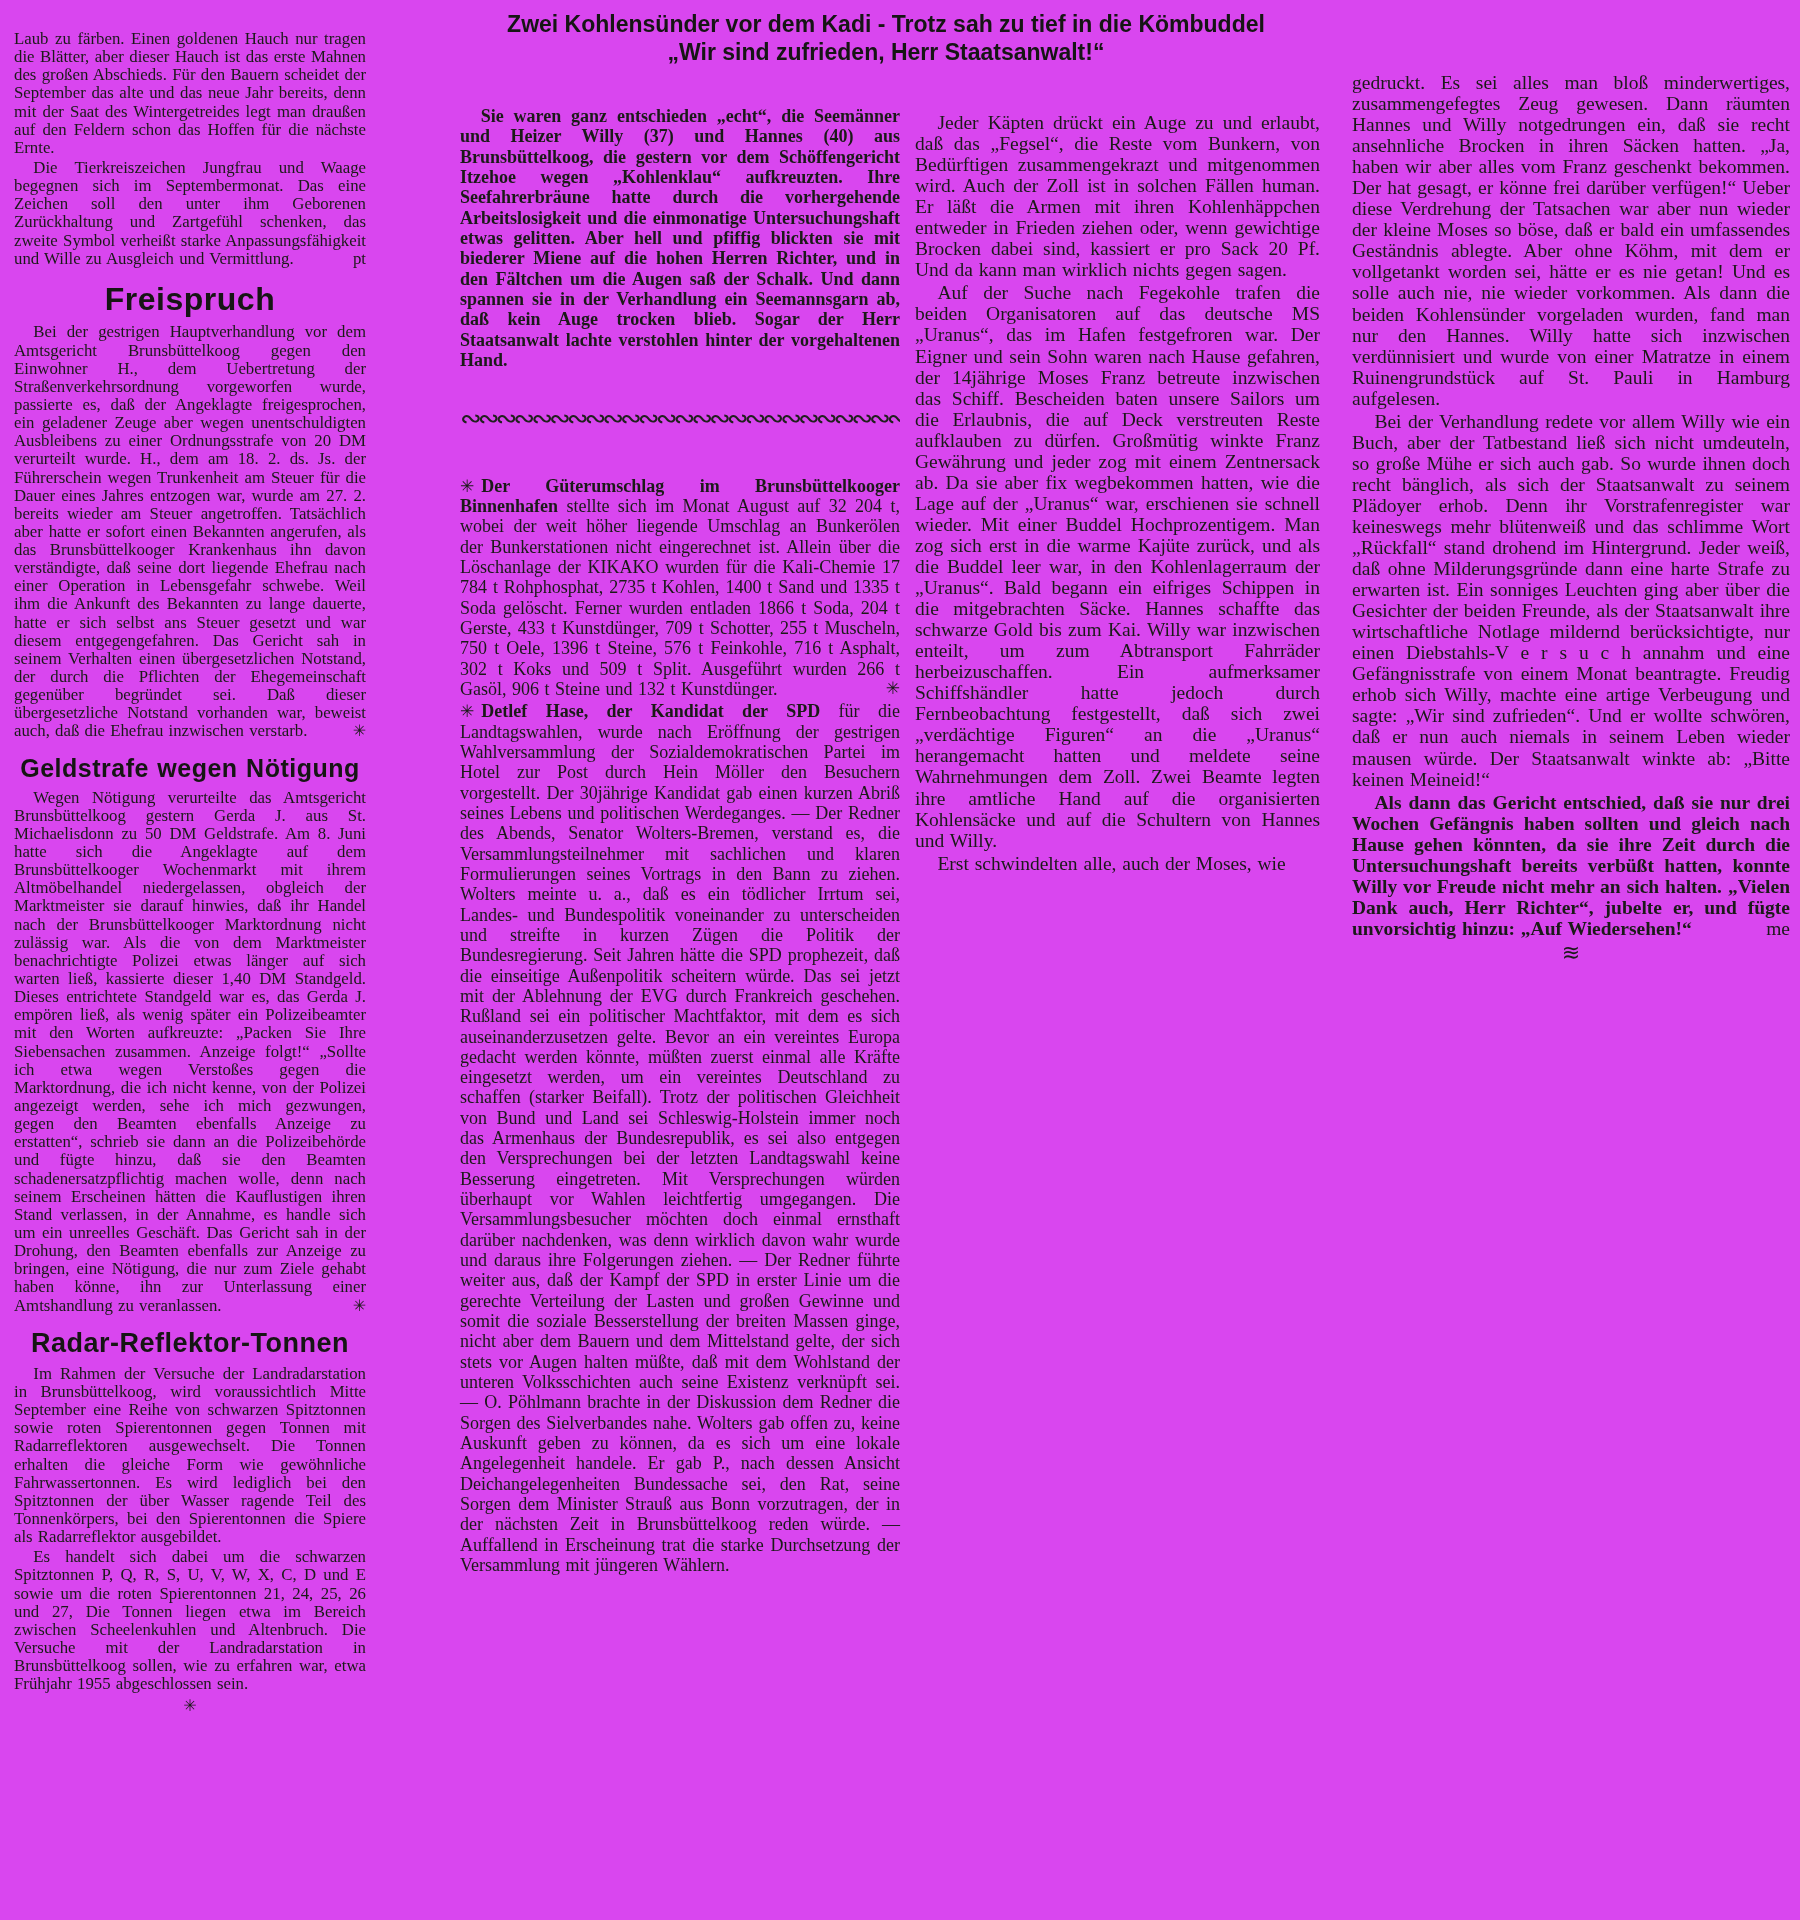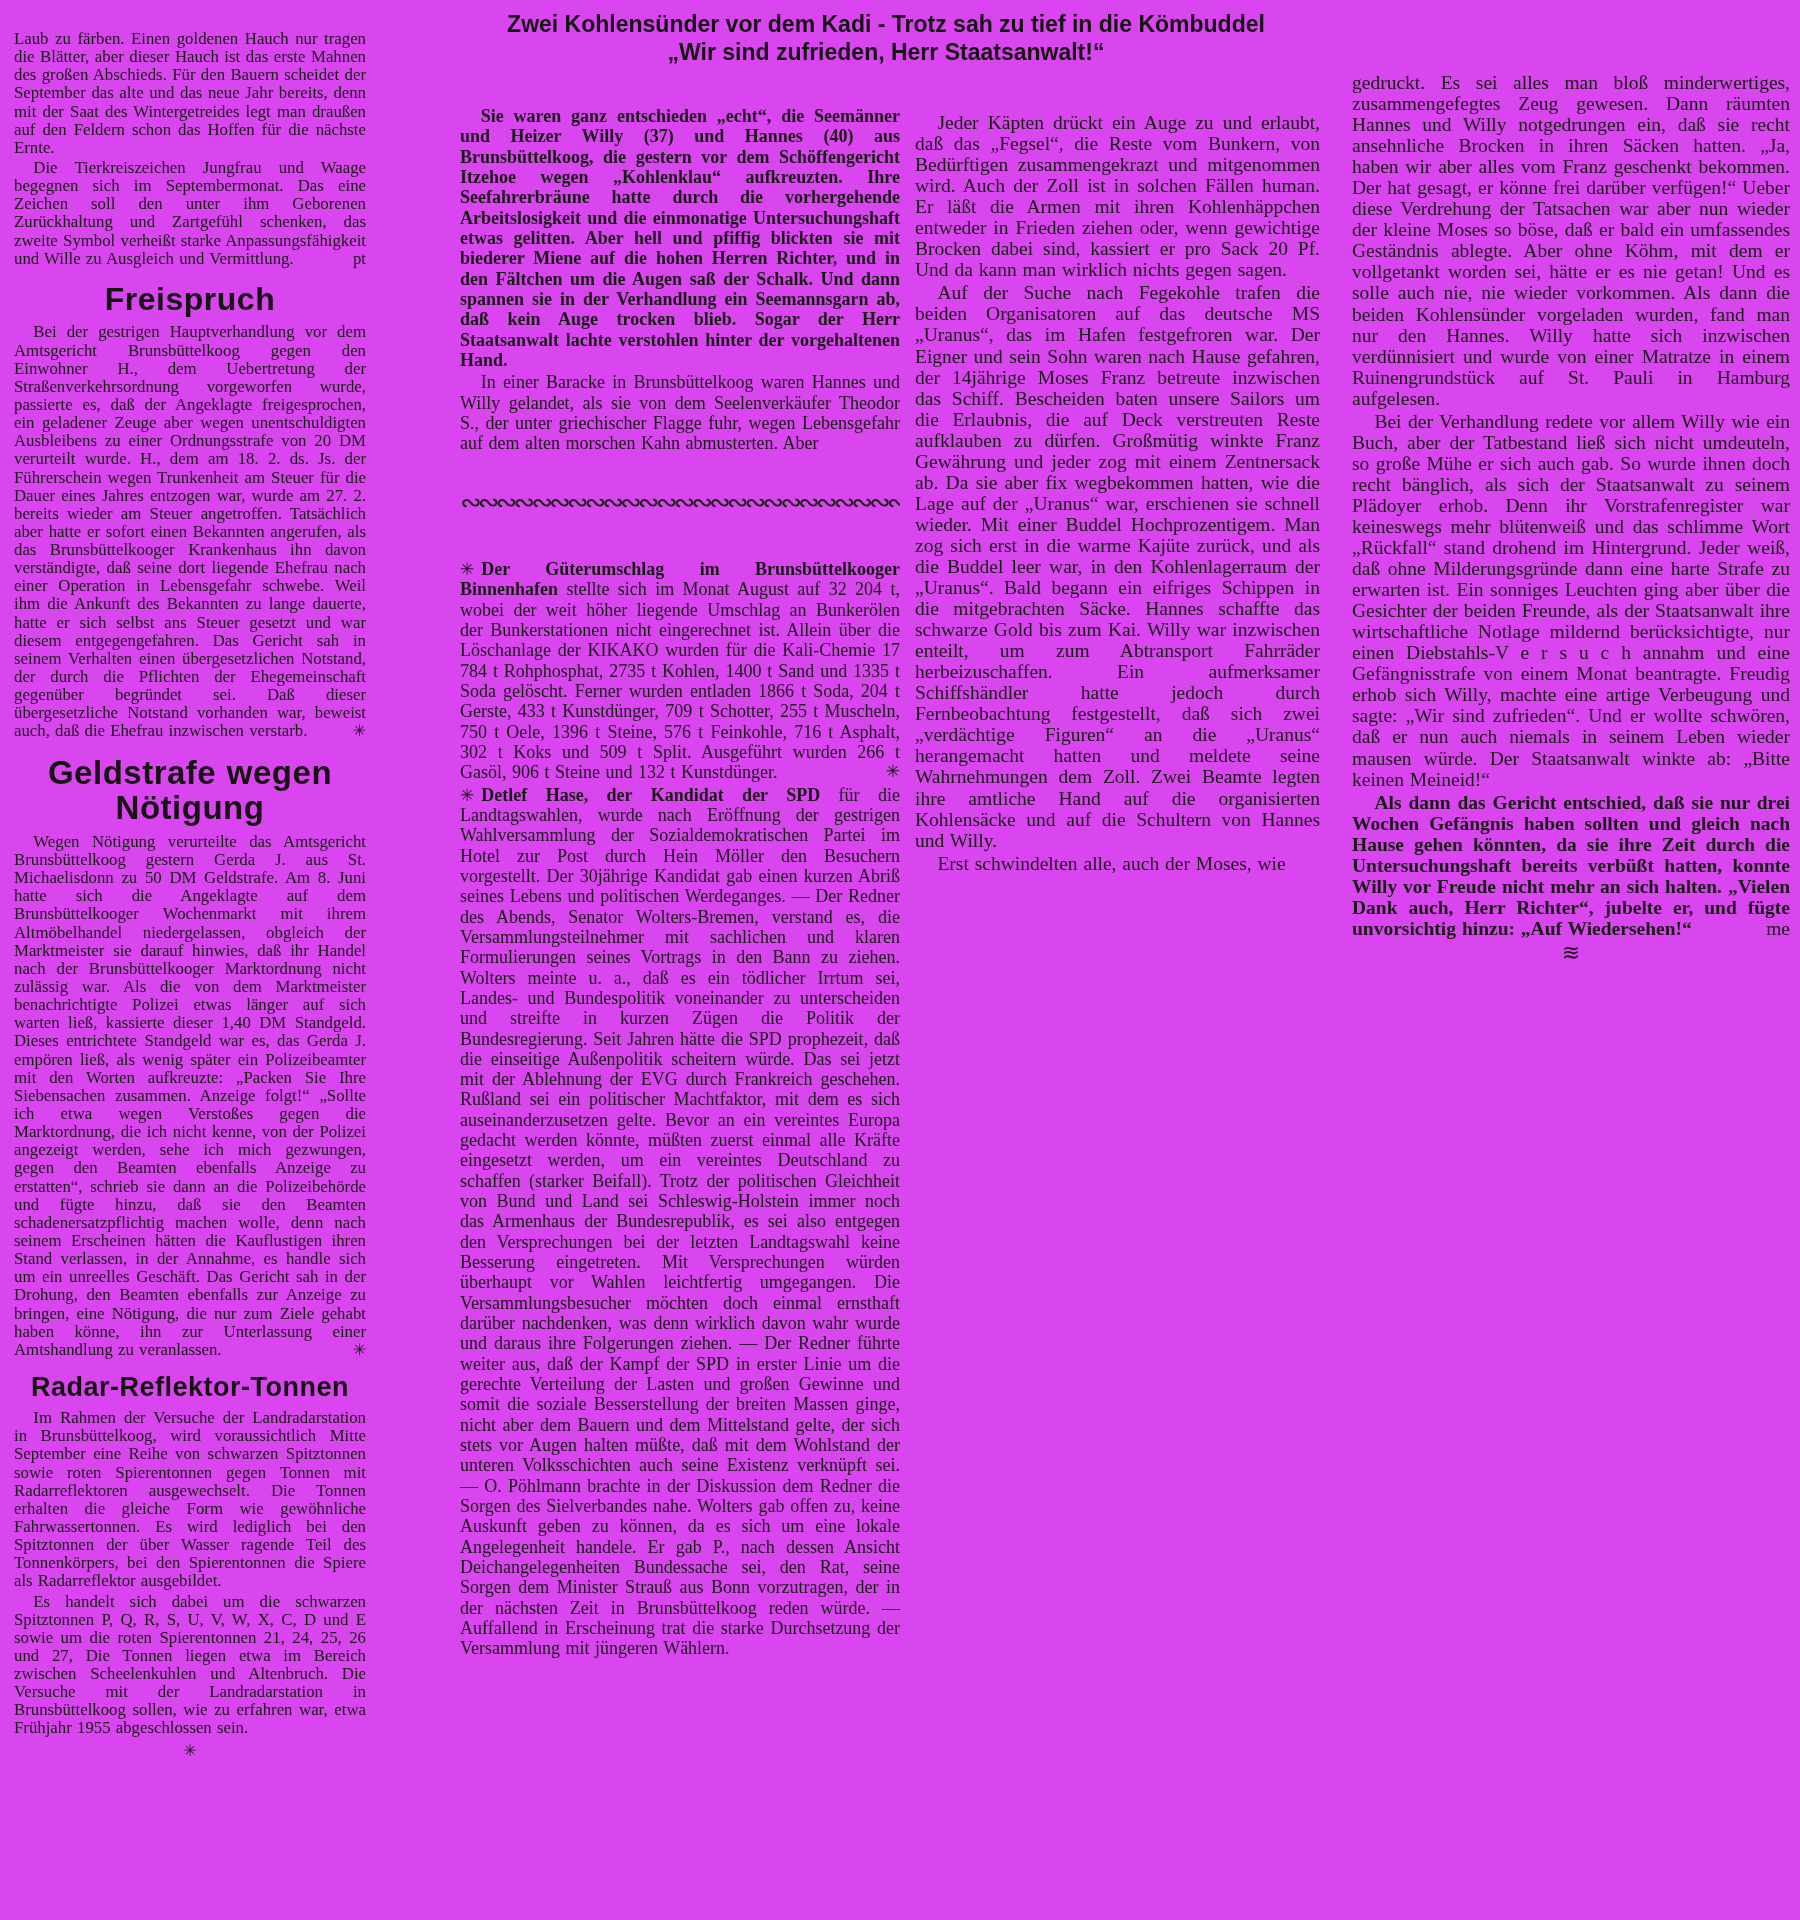--- a/index.html
+++ b/index.html
@@ -33,21 +33,21 @@
 
   .sect {
     font-family:"Liberation Sans", sans-serif;
     font-weight:bold;
     text-align:center;
     margin:14px 0 7px 0;
     letter-spacing:0.5px;
     color:#161514;
   }
   .h-frei { font-size:32px; }
-  .h-geld { font-size:33px; }
+  .h-geld { font-size:25px; }
   .h-radar{ font-size:27px; }
 
   .head-block {
     position:absolute;
     left:440px; top:6px; width:892px;
     text-align:center;
   }
   .headline {
     font-family:"Liberation Sans", sans-serif;
     font-weight:bold;
@@ -130,21 +130,20 @@
     <div class="endstar-center">✳</div>
   </section>
 
   <header class="head-block">
     <div class="subhead">Zwei Kohlensünder vor dem Kadi - Trotz sah zu tief in die Kömbuddel</div>
     <div class="subhead sub2">„Wir sind zufrieden, Herr Staatsanwalt!“</div>
   </header>
 
   <section class="col col2">
     <p class="bp bold-p ind">Sie waren ganz entschieden „echt“, die Seemänner und Heizer Willy (37) und Hannes (40) aus Brunsbüttelkoog, die gestern vor dem Schöffengericht Itzehoe wegen „Kohlenklau“ aufkreuzten. Ihre Seefahrerbräune hatte durch die vorhergehende Arbeitslosigkeit und die einmonatige Untersuchungshaft etwas gelitten. Aber hell und pfiffig blickten sie mit biederer Miene auf die hohen Herren Richter, und in den Fältchen um die Augen saß der Schalk. Und dann spannen sie in der Verhandlung ein Seemannsgarn ab, daß kein Auge trocken blieb. Sogar der Herr Staatsanwalt lachte verstohlen hinter der vorgehaltenen Hand.</p>
-    <p class="bp ind">In einer Baracke in Brunsbüttelkoog waren Hannes und Willy gelandet, als sie von dem Seelenverkäufer Theodor S., der unter griechischer Flagge fuhr, wegen Lebensgefahr auf dem alten morschen Kahn abmusterten. Aber</p>
 
     <div class="ornament">∾∾∾∾∾∾∾∾∾∾∾∾∾∾∾∾∾∾∾∾∾∾∾∾∾∾∾∾∾∾∾∾∾∾∾∾∾∾∾∾∾∾∾∾∾∾∾∾∾∾∾∾</div>
 
     <p class="bp brief">
       <span class="star bullet">✳</span><b class="blead">Der Güterumschlag im Brunsbüttelkooger Binnenhafen</b><span> stellte sich im Monat August auf 32 204 t, wobei der weit höher liegende Umschlag an Bunkerölen der Bunkerstationen nicht eingerechnet ist. Allein über die Löschanlage der KIKAKO wurden für die Kali-Chemie 17 784 t Rohphosphat, 2735 t Kohlen, 1400 t Sand und 1335 t Soda gelöscht. Ferner wurden entladen 1866 t Soda, 204 t Gerste, 433 t Kunstdünger, 709 t Schotter, 255 t Muscheln, 750 t Oele, 1396 t Steine, 576 t Feinkohle, 716 t Asphalt, 302 t Koks und 509 t Split. Ausgeführt wurden 266 t Gasöl, 906 t Steine und 132 t Kunstdünger.</span><span class="sign star">✳</span>
     </p>
 
     <p class="bp brief">
       <span class="star bullet">✳</span><b class="blead">Detlef Hase, der Kandidat der SPD</b><span> für die Landtagswahlen, wurde nach Eröffnung der gestrigen Wahlversammlung der Sozialdemokratischen Partei im Hotel zur Post durch Hein Möller den Besuchern vorgestellt. Der 30jährige Kandidat gab einen kurzen Abriß seines Lebens und politischen Werdeganges. — Der Redner des Abends, Senator Wolters-Bremen, verstand es, die Versammlungsteilnehmer mit sachlichen und klaren Formulierungen seines Vortrags in den Bann zu ziehen. Wolters meinte u. a., daß es ein tödlicher Irrtum sei, Landes- und Bundespolitik voneinander zu unterscheiden und streifte in kurzen Zügen die Politik der Bundesregierung. Seit Jahren hätte die SPD prophezeit, daß die einseitige Außenpolitik scheitern würde. Das sei jetzt mit der Ablehnung der EVG durch Frankreich geschehen. Rußland sei ein politischer Machtfaktor, mit dem es sich auseinanderzusetzen gelte. Bevor an ein vereintes Europa gedacht werden könnte, müßten zuerst einmal alle Kräfte eingesetzt werden, um ein vereintes Deutschland zu schaffen (starker Beifall). Trotz der politischen Gleichheit von Bund und Land sei Schleswig-Holstein immer noch das Armenhaus der Bundesrepublik, es sei also entgegen den Versprechungen bei der letzten Landtagswahl keine Besserung eingetreten. Mit Versprechungen würden überhaupt vor Wahlen leichtfertig umgegangen. Die Versammlungsbesucher möchten doch einmal ernsthaft darüber nachdenken, was denn wirklich davon wahr wurde und daraus ihre Folgerungen ziehen. — Der Redner führte weiter aus, daß der Kampf der SPD in erster Linie um die gerechte Verteilung der Lasten und großen Gewinne und somit die soziale Besserstellung der breiten Massen ginge, nicht aber dem Bauern und dem Mittelstand gelte, der sich stets vor Augen halten müßte, daß mit dem Wohlstand der unteren Volksschichten auch seine Existenz verknüpft sei. — O. Pöhlmann brachte in der Diskussion dem Redner die Sorgen des Sielverbandes nahe. Wolters gab offen zu, keine Auskunft geben zu können, da es sich um eine lokale Angelegenheit handele. Er gab P., nach dessen Ansicht Deichangelegenheiten Bundessache sei, den Rat, seine Sorgen dem Minister Strauß aus Bonn vorzutragen, der in der nächsten Zeit in Brunsbüttelkoog reden würde. — Auffallend in Erscheinung trat die starke Durchsetzung der Versammlung mit jüngeren Wählern.</span>
     </p>

